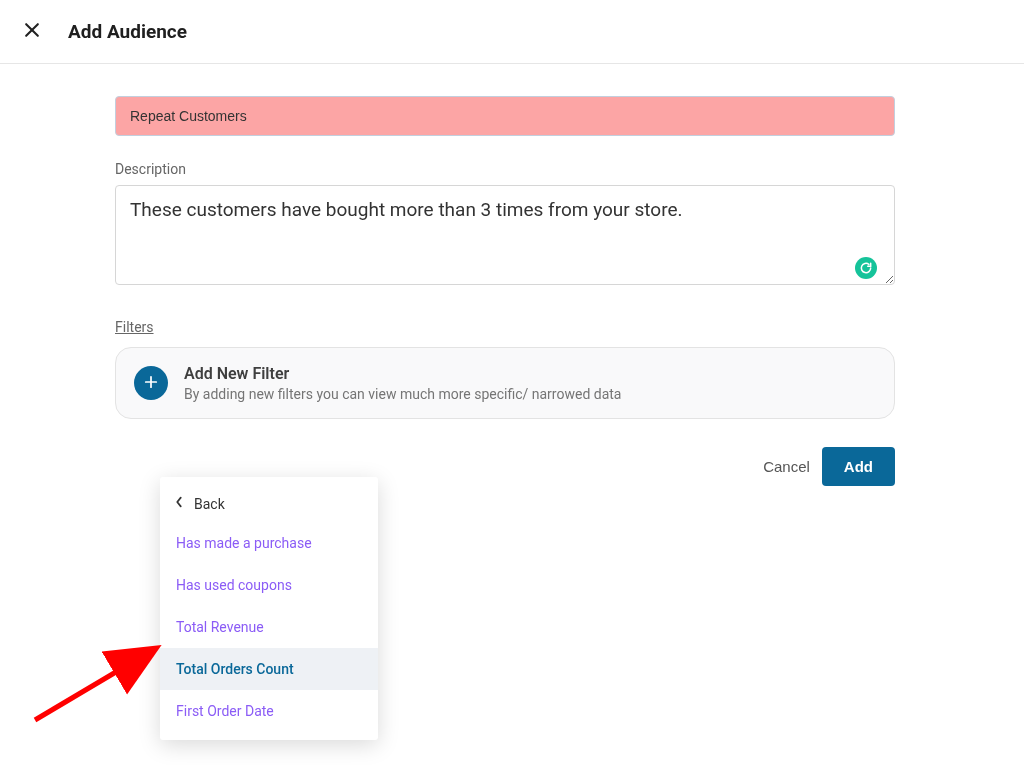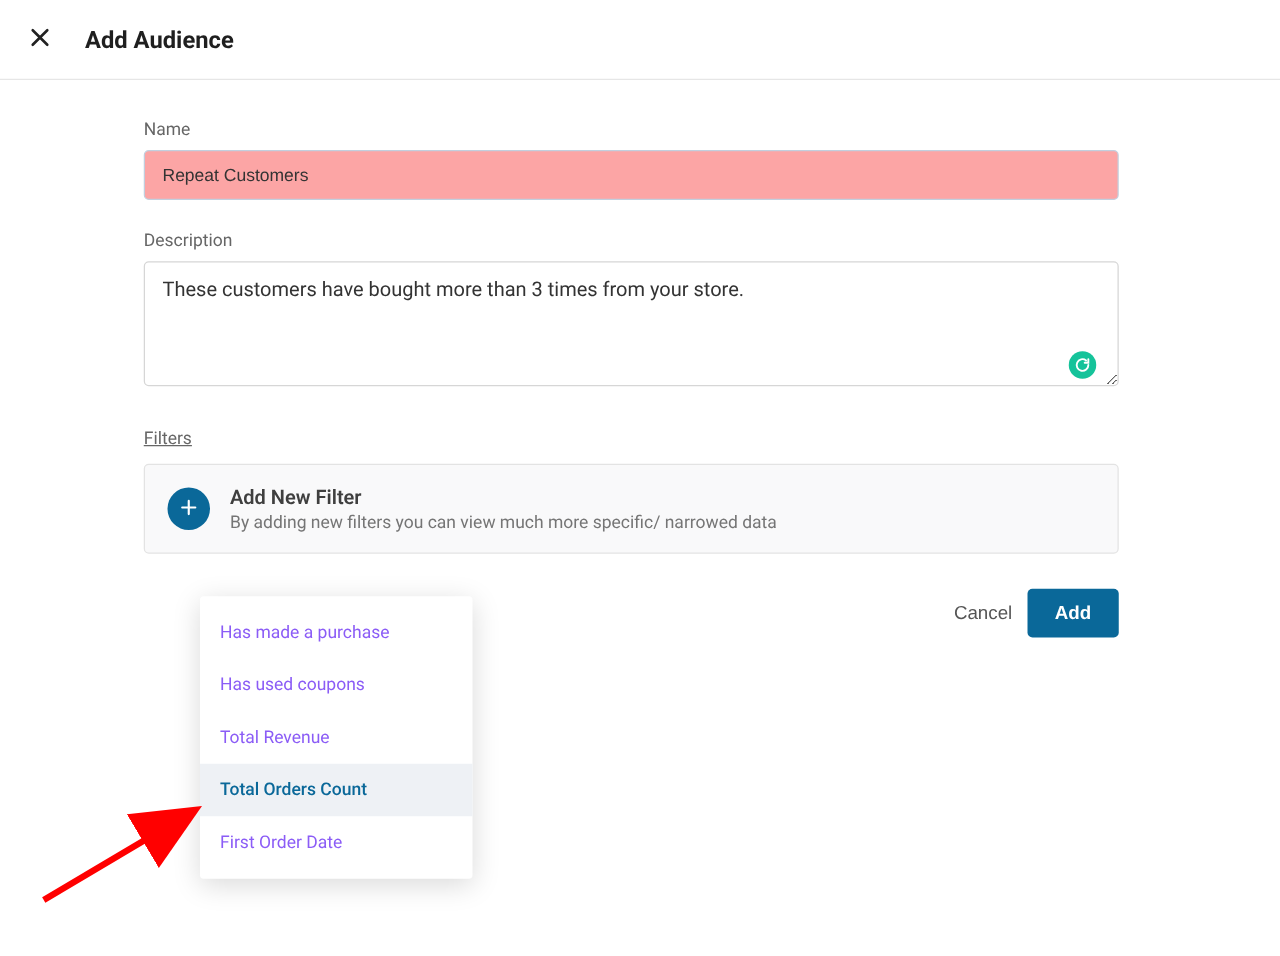--- a/index.html
+++ b/index.html
@@ -62,21 +62,21 @@
       background: #fca5a5;
       color: #333;
       outline: none;
     }
     .desc-wrapper {
       position: relative;
     }
     .desc-textarea {
       width: 100%;
       padding: 12px 14px;
-      font-size: 16px;
+      font-size: 19px;
       border: 1px solid #d6d6d6;
       border-radius: 4px;
       background: #fff;
       color: #333;
       resize: both;
       height: 100px;
       font-family: inherit;
       outline: none;
     }
     .grammarly-badge {
@@ -100,21 +100,21 @@
     }
     .filters-label {
       font-size: 14px;
       color: #666;
       margin-bottom: 12px;
       display: block;
       text-decoration: underline;
     }
     .filter-card {
       border: 1px solid #e3e3e3;
-      border-radius: 4px;
+      border-radius: 16px;
       background: #f9f9fa;
       padding: 16px 18px;
       display: flex;
       align-items: center;
       gap: 16px;
     }
     .plus-circle {
       width: 34px;
       height: 34px;
       border-radius: 50%;
@@ -225,21 +225,20 @@
         <line x1="19" y1="5" x2="5" y2="19"></line>
       </svg>
     </span>
   </button>
   <h1 class="header-title">Add Audience</h1>
 </div>
 
 <div class="content">
 
   <div class="field-group">
-    <label class="field-label">Name</label>
     <input type="text" class="name-input" value="Repeat Customers" style="">
   </div>
 
   <div class="field-group">
     <label class="field-label">Description</label>
     <div class="desc-wrapper">
       <textarea class="desc-textarea" style="">These customers have bought more than 3 times from your store.</textarea>
       <div class="grammarly-badge">
         <svg viewBox="0 0 24 24">
             <path fill="none" stroke="#fff" stroke-width="2.6" stroke-linecap="round" d="M20 12a8 8 0 1 1-3.1-6.3M20 4v5h-5"></path>
@@ -267,20 +266,28 @@
   </div>
 
   <div class="actions">
     <button class="cancel-btn">Cancel</button>
     <button class="add-btn">Add</button>
   </div>
 
 </div>
 
 <div class="dropdown">
+  <div class="dropdown-back">
+    <span>
+      <svg viewBox="0 0 10 16" fill="none" stroke="#333" stroke-width="2" stroke-linecap="round" stroke-linejoin="round">
+        <polyline points="7,3 3,8 7,13"></polyline>
+      </svg>
+    </span>
+    <span>Back</span>
+  </div>
   <div class="dropdown-item">Has made a purchase</div>
   <div class="dropdown-item">Has used coupons</div>
   <div class="dropdown-item">Total Revenue</div>
   <div class="dropdown-item active">Total Orders Count</div>
   <div class="dropdown-item">First Order Date</div>
 </div>
 
 <svg class="arrow-annotation" viewBox="0 0 140 130">
   <defs>
     <marker id="ah" markerWidth="12" markerHeight="12" refX="9" refY="5" orient="auto">

